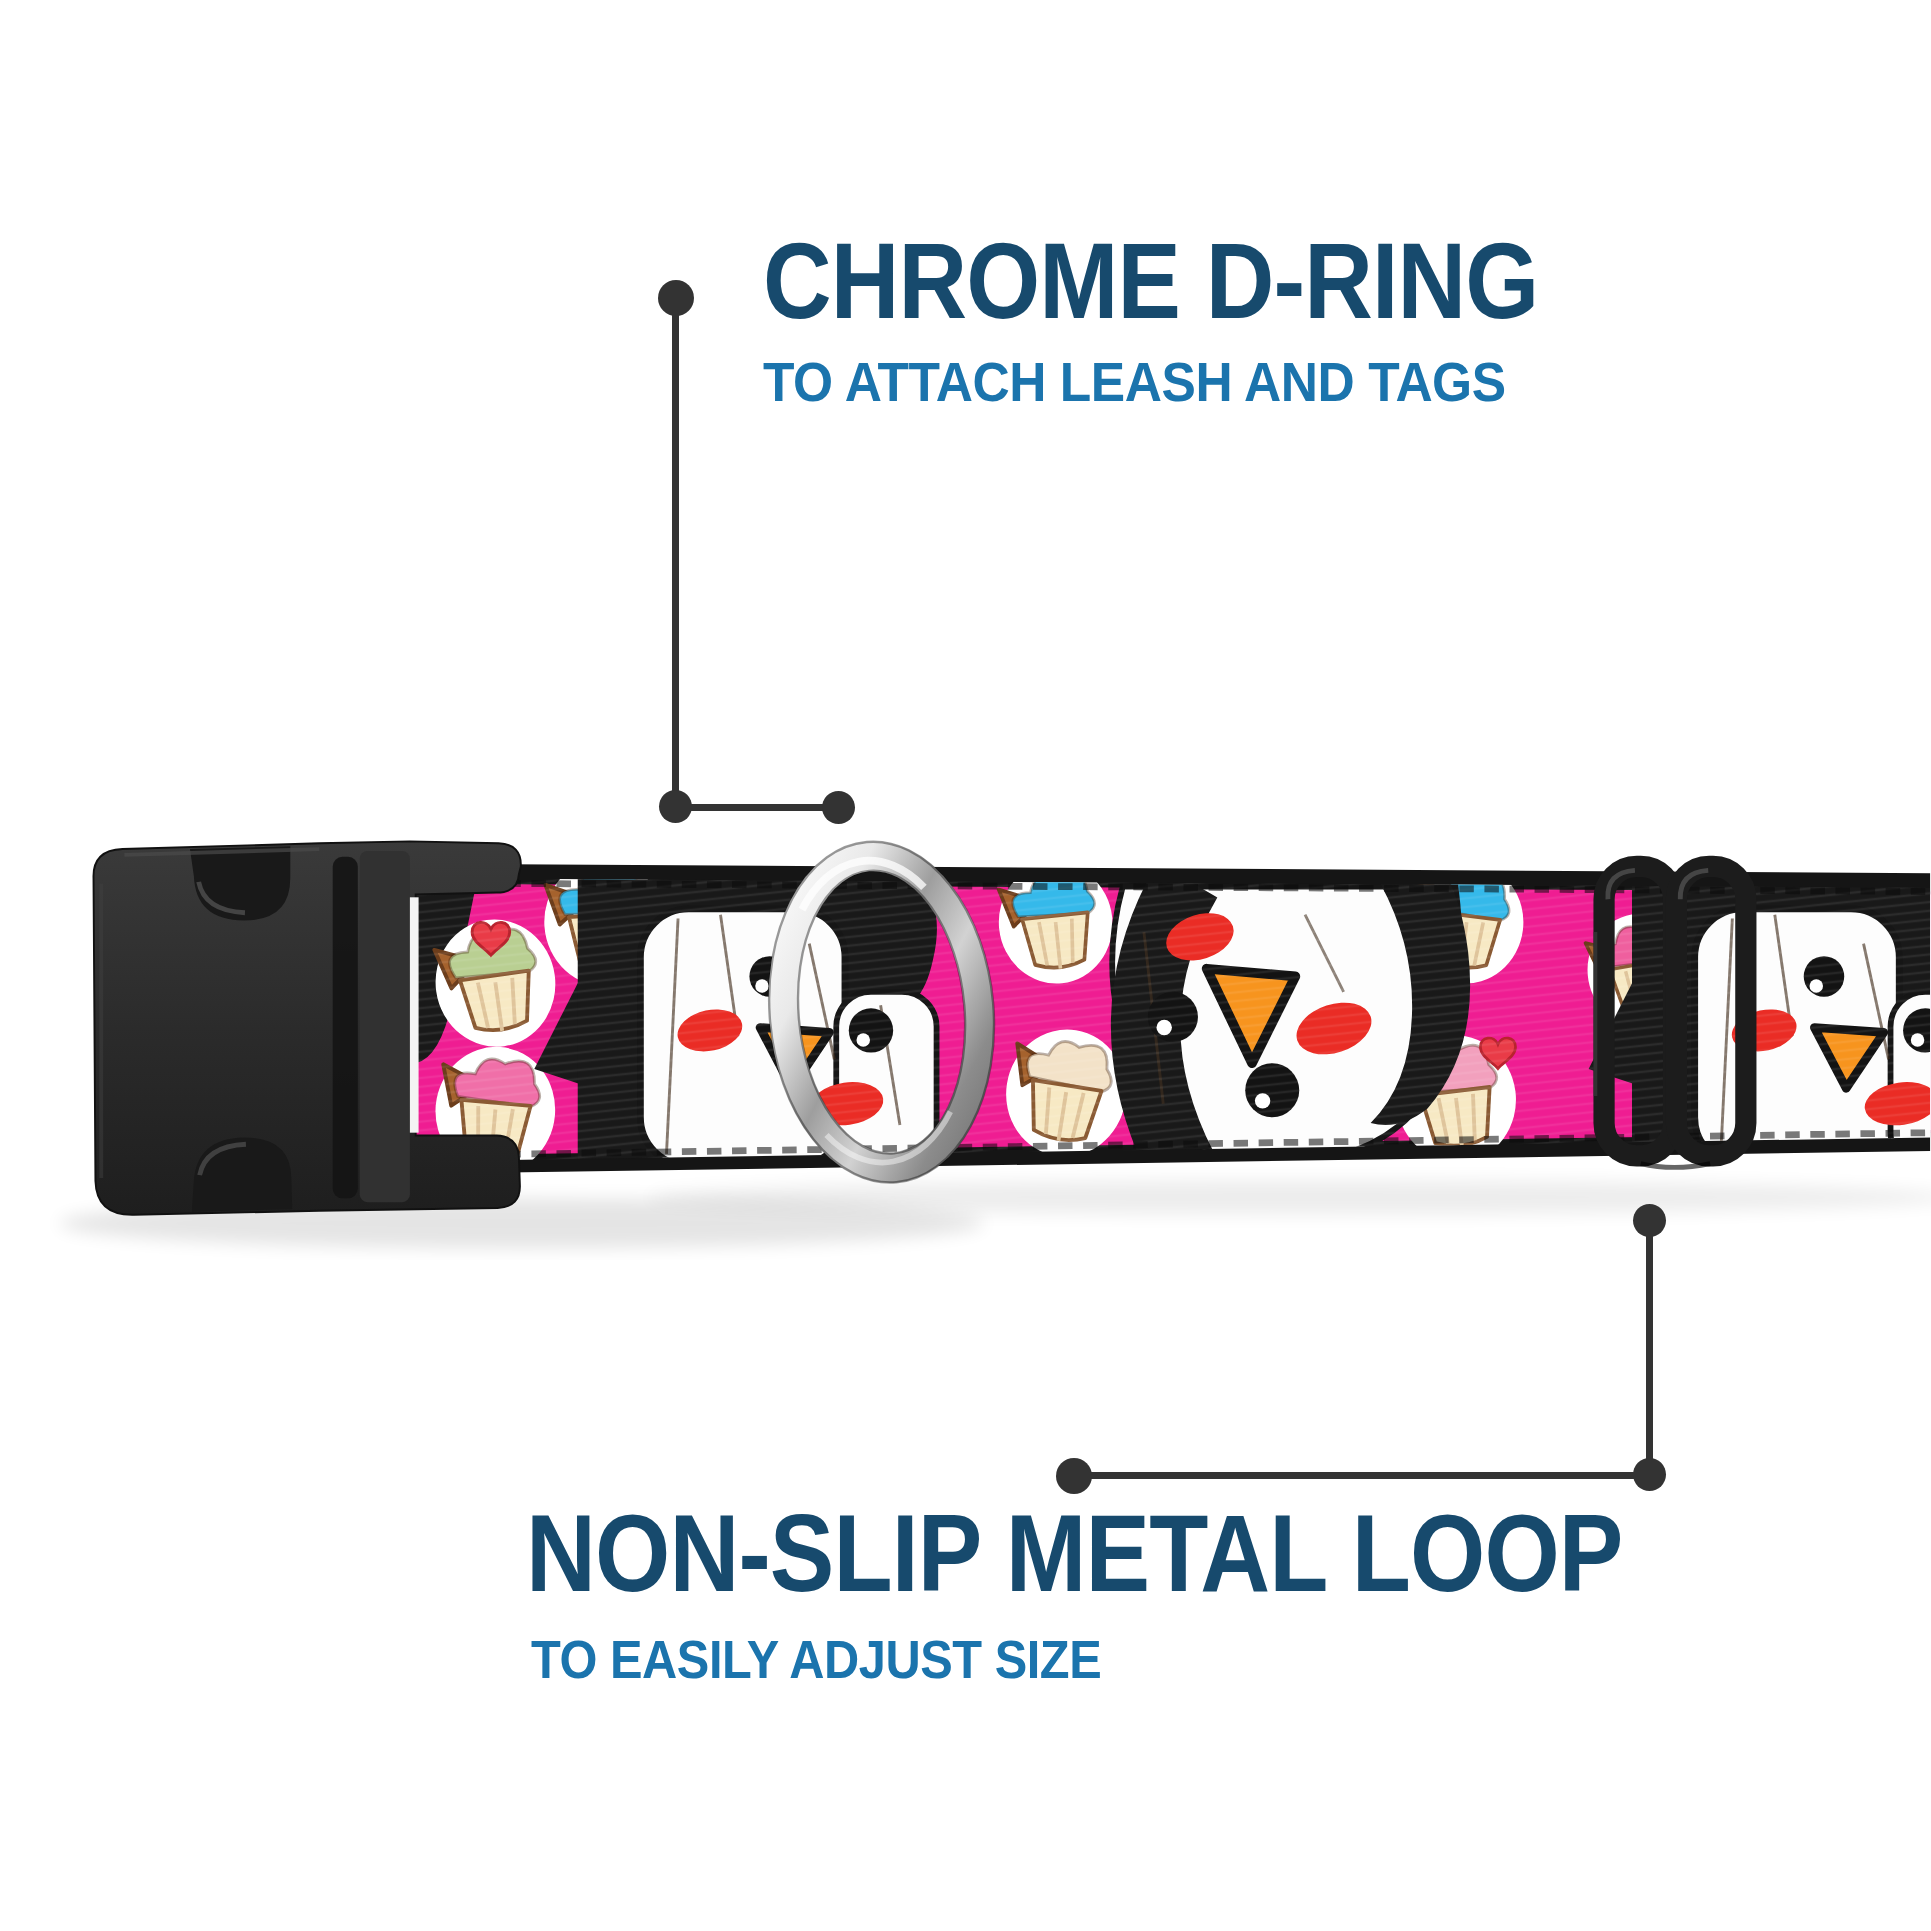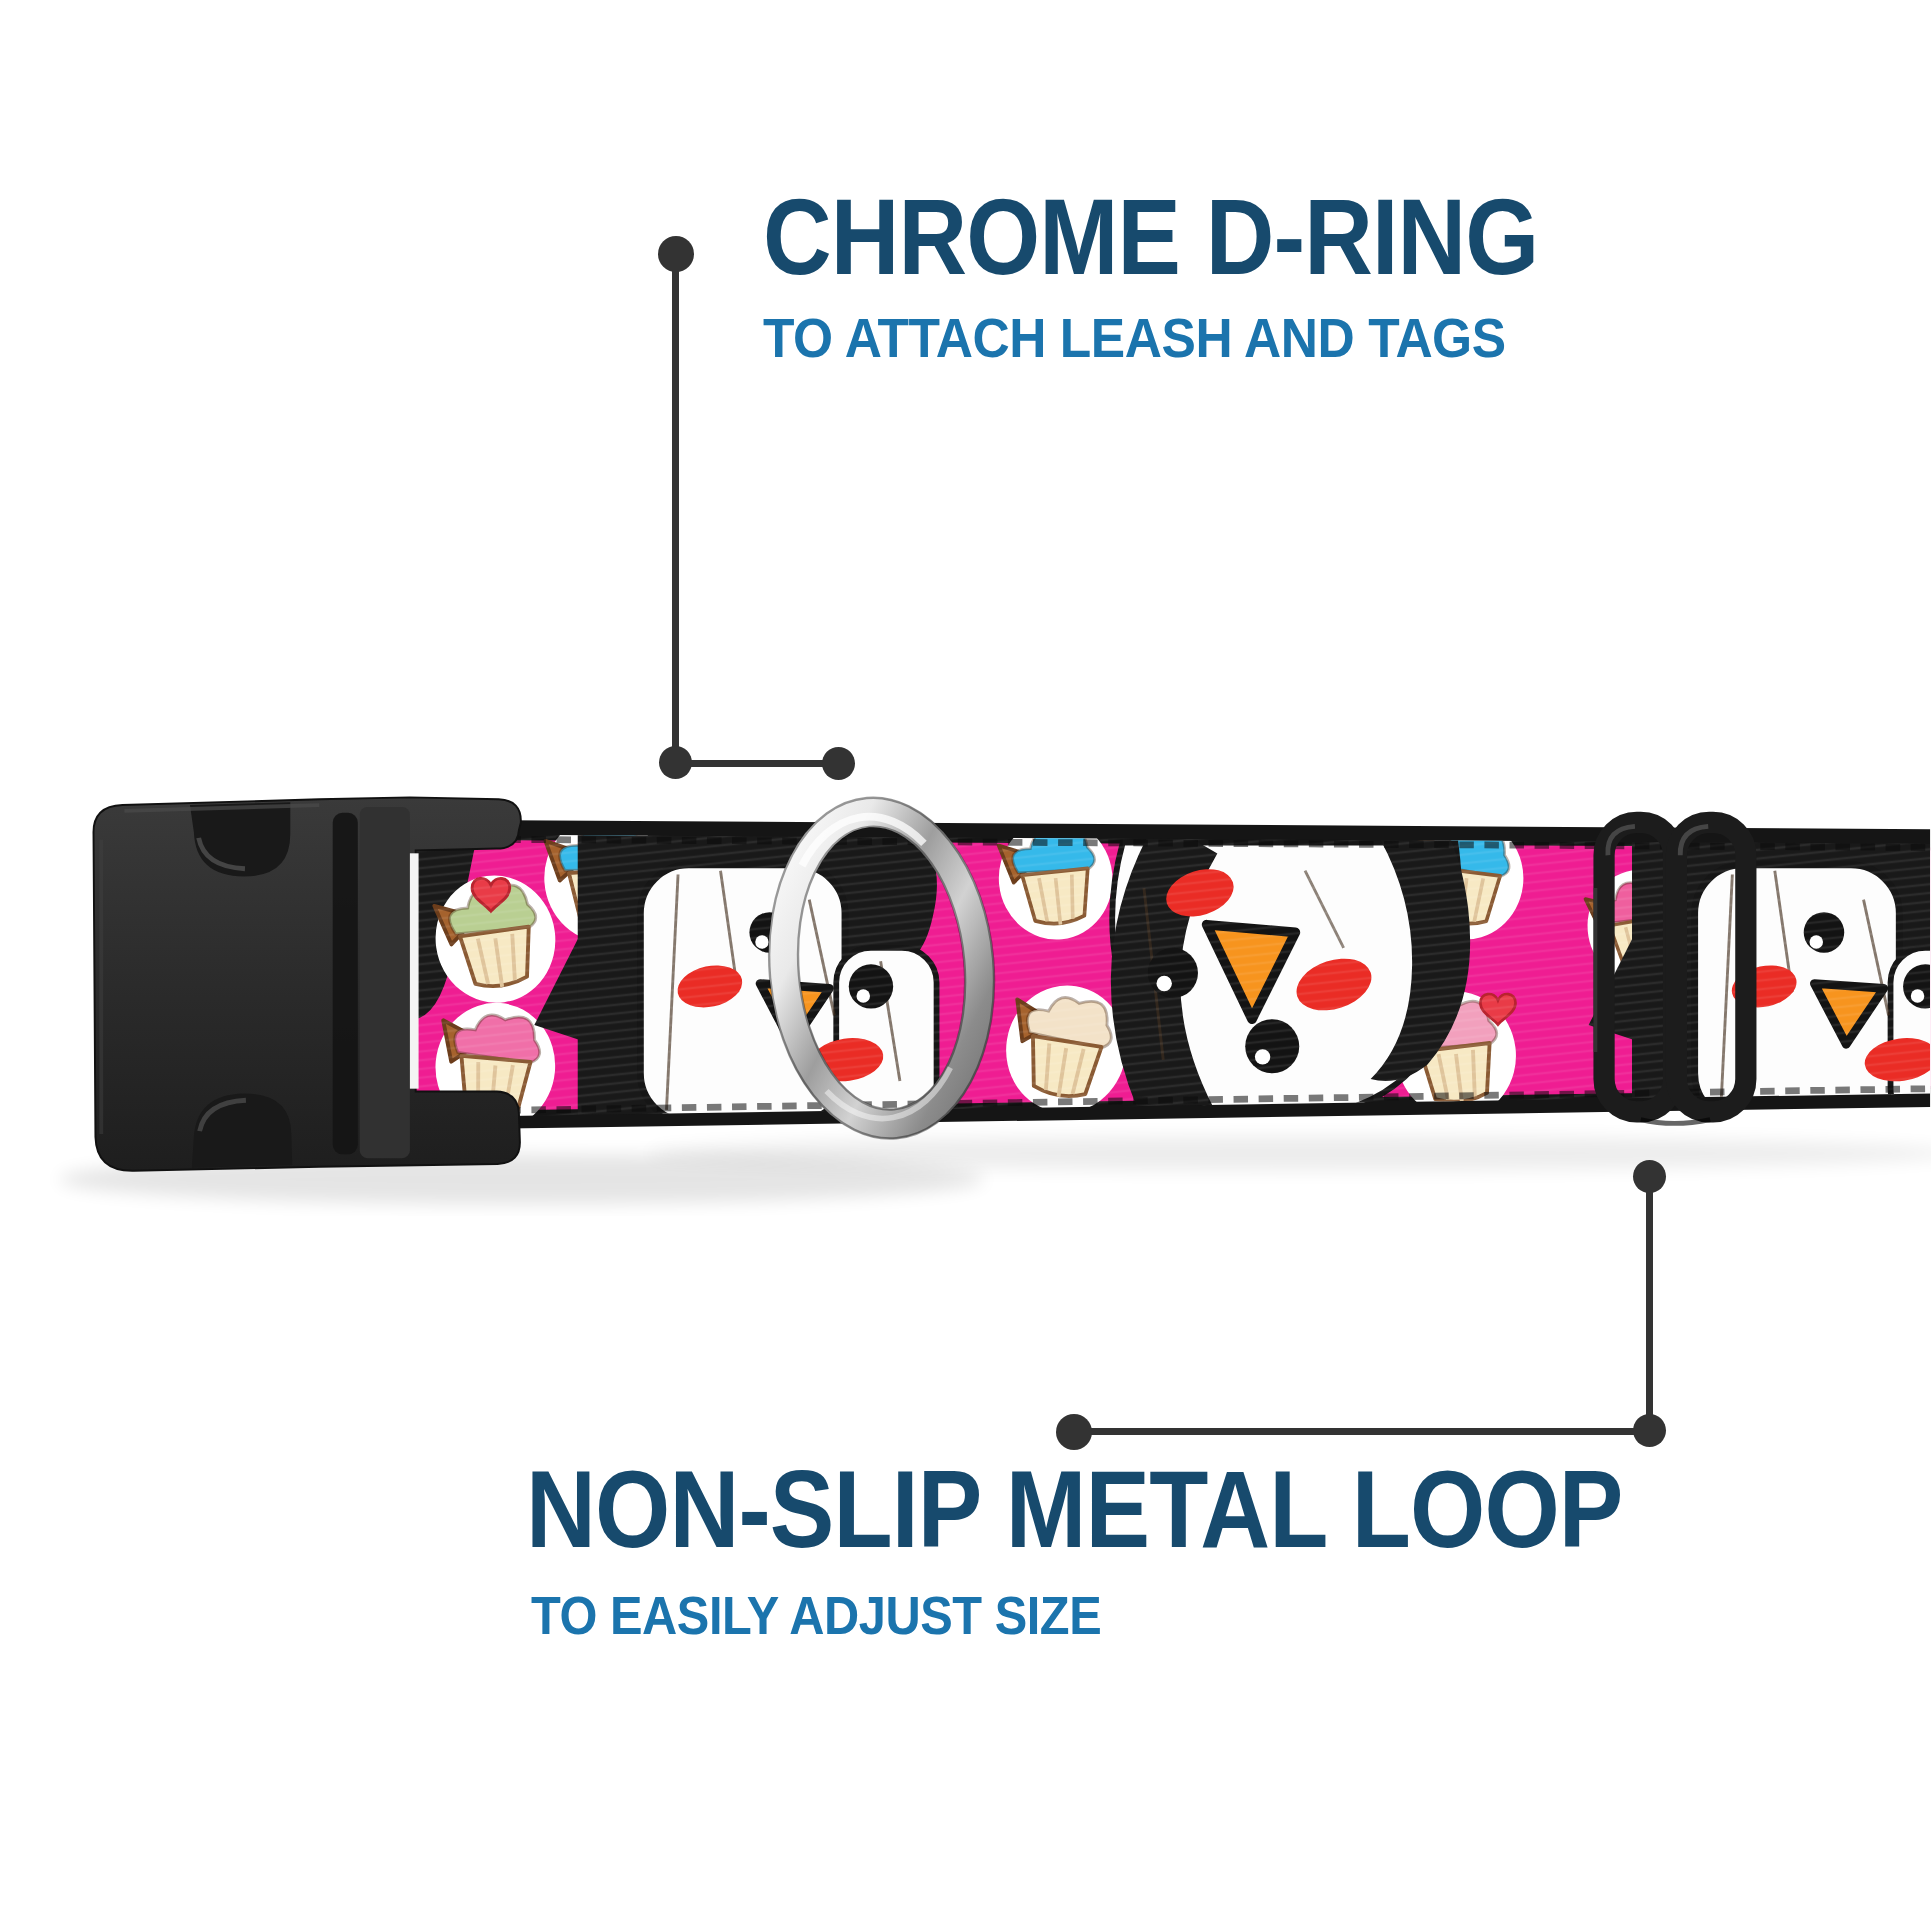--- a/index.html
+++ b/index.html
@@ -1,18 +1,18 @@
 <!DOCTYPE html>
 <html style="--title_navy: #174A6D; --subtitle_blue: #1B74AD; --callout_gray: #333333; --webbing_pink: #EF1D92; --webbing_edge_black: #151515; --buckle_black: #2A2A2A; --penguin_black: #191919; --penguin_white: #FDFDFD; --beak_orange: #F7941E; --cheek_red: #EA2C25; --chrome_light: #F4F4F4; --chrome_dark: #7A7A7A; --cupcake_cream: #F7E9C4; --frosting_blue: #35B9EA; --frosting_green: #B9CF92; --frosting_pink: #F06FA8; --cone_brown: #A5622D; --heart_red: #E93B47;"><head>
 <meta charset="utf-8">
 <style>
   html,body{margin:0;padding:0;background:#fff;}
   body{width:1931px;height:1931px;position:relative;overflow:hidden;
        font-family:"Liberation Sans","DejaVu Sans",sans-serif;}
-  .stage{position:absolute;inset:0;background:#fff;}
+  .stage{position:absolute;inset:0;background:#fff;margin-top:44px;}
 
   
   .co-title{position:absolute;font-weight:bold;line-height:1;white-space:nowrap;
             color:var(--title_navy,#174A6D);transform:scaleX(.88);transform-origin:left top;
             letter-spacing:-1px;}
   .co-sub{position:absolute;font-weight:bold;line-height:1;white-space:nowrap;
           color:var(--subtitle_blue,#1B74AD);transform:scaleX(.92);transform-origin:left top;
           letter-spacing:-0.5px;}
   #top-title{left:763px;top:183px;font-size:108px;}
   #top-sub{left:763px;top:310px;font-size:56px;}

